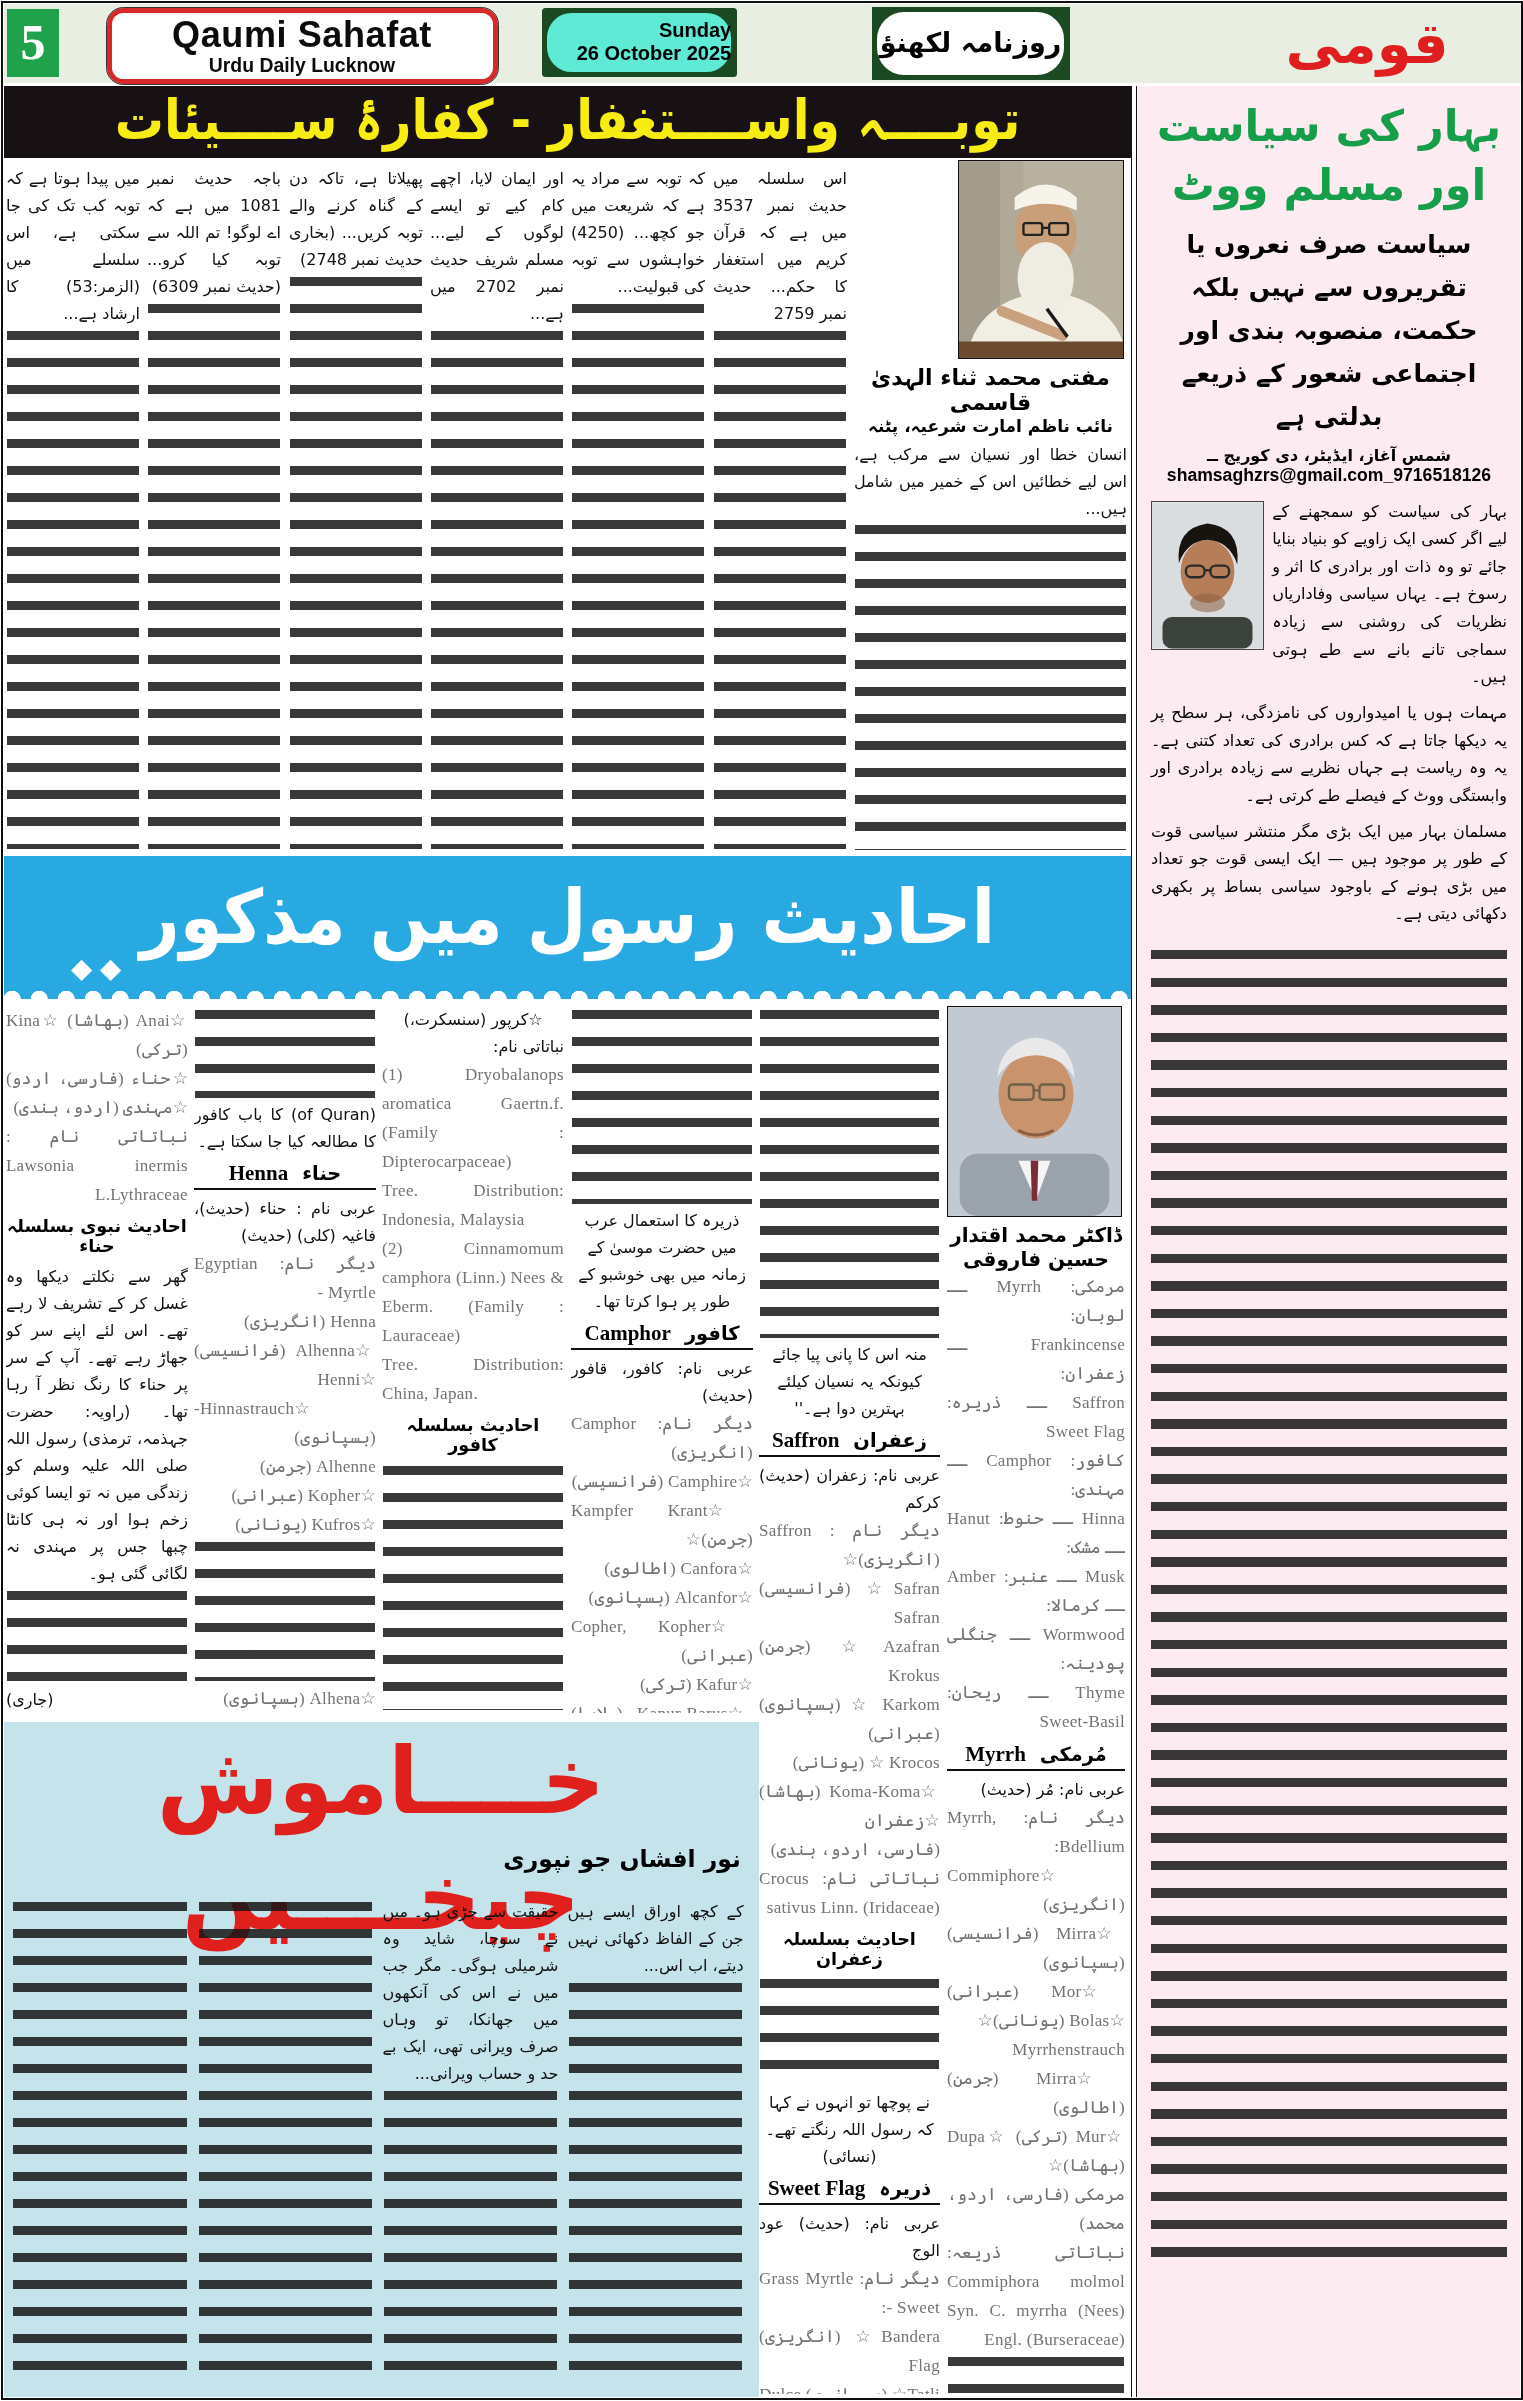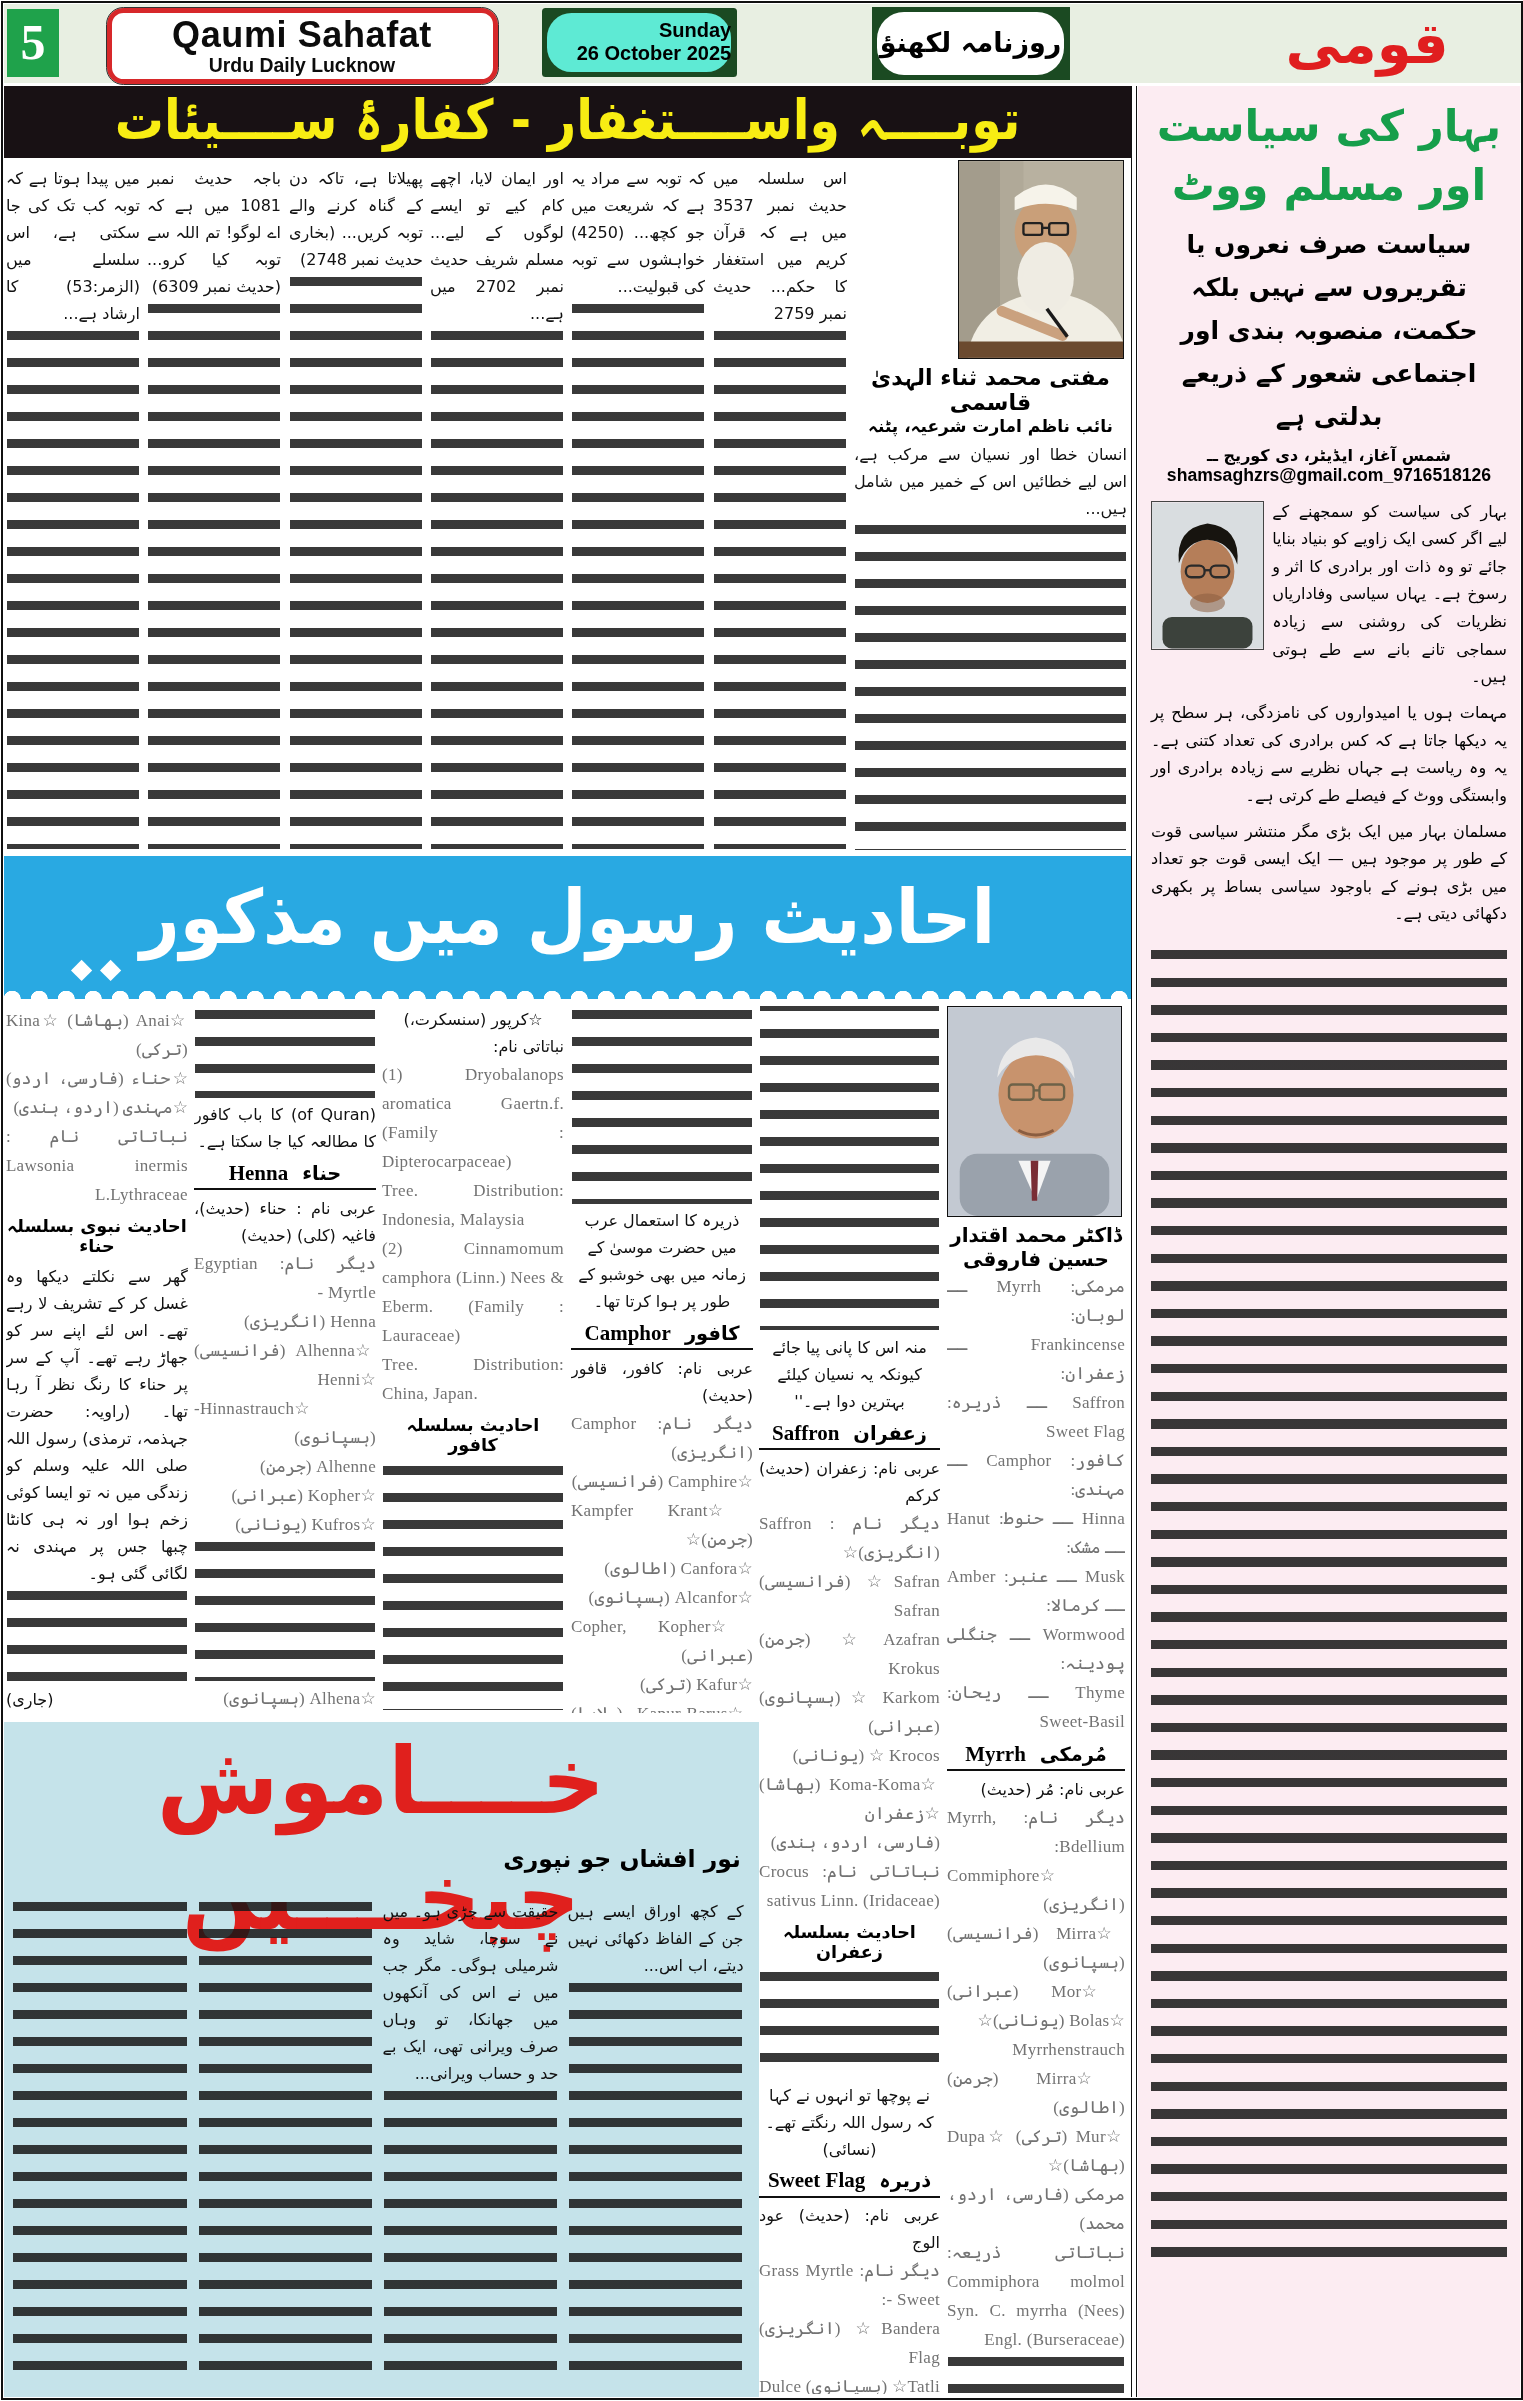--- a/index.html
+++ b/index.html
@@ -226,21 +226,21 @@
         <div class="enline">☆Kampfer Krant (جرمن)☆</div>
         <div class="enline">☆Canfora (اطالوی)</div>
         <div class="enline">☆Alcanfor (ہسپانوی)</div>
         <div class="enline">☆Copher, Kopher (عبرانی)</div>
         <div class="enline">☆Kafur (ترکی)</div>
         <div class="enline">☆Kapur-Barus (ملایا) ☆کافور</div>
       </div>
 
   </div>
 
-  <div class="col" style="left:759px;top:1006px;width:181px;height:1388px;justify-content:center;">
+  <div class="col" style="left:759px;top:1006px;width:181px;height:1388px;">
     <div class="faux fauxfix" style="height:328px;"></div>
     <div class="urdu urdu-c fauxfix">منہ اس کا پانی پیا جائے کیونکہ یہ نسیان کیلئے بہترین دوا ہے۔''</div>
     <div class="sechead">
       <span class="en">Saffron</span>
       <span class="ur">زعفران</span>
     </div>
     <div class="urdu fauxfix">عربی نام: زعفران (حدیث) کرکم</div>
     <div>
 
     <div class="enline">دیگر نام : Saffron (انگریزی)☆</div>

